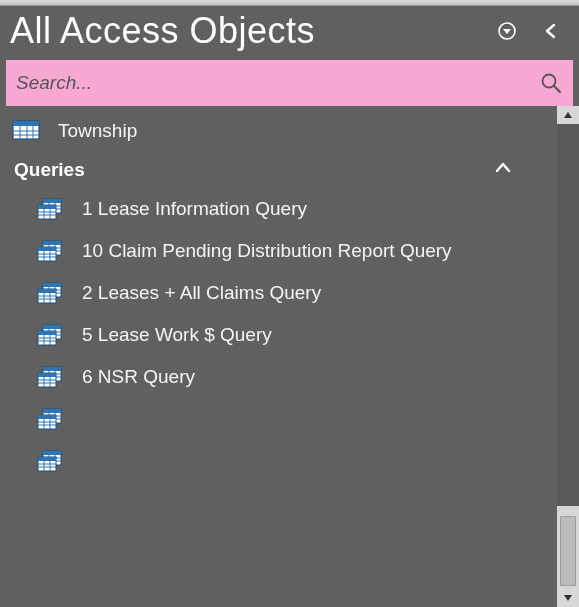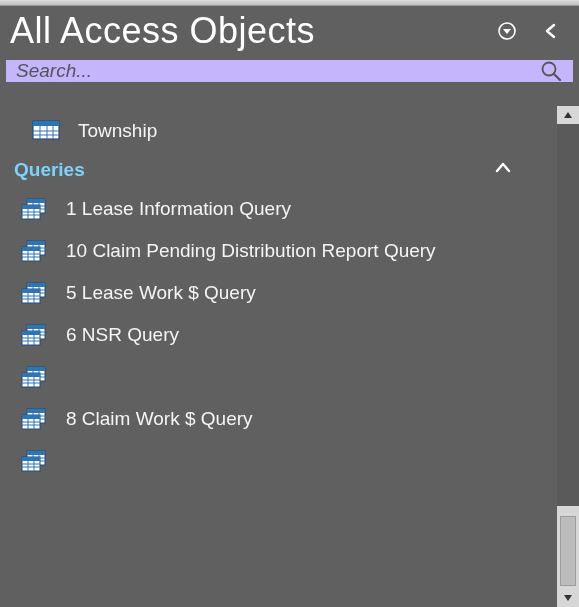--- a/index.html
+++ b/index.html
@@ -27,22 +27,22 @@
     flex: 1;
   }
   .hdr-icon {
     width: 28px; height: 28px;
     display: flex; align-items: center; justify-content: center;
     cursor: pointer;
   }
 
   .searchbar {
     margin: 2px 6px 6px 6px;
-    height: 22px;
-    background: #c4b5fd;
+    height: 46px;
+    background: #f9a8d4;
     display: flex;
     align-items: center;
     padding: 0 10px;
   }
   .searchbar input {
     flex: 1;
     border: none;
     background: transparent;
     font-size: 19px;
     font-style: italic;
@@ -63,47 +63,47 @@
   .list {
     flex: 1;
     padding: 4px 0 0 0;
     overflow: hidden;
   }
 
   .row {
     display: flex;
     align-items: center;
     height: 42px;
-    padding-left: 32px;
+    padding-left: 12px;
     gap: 18px;
     font-size: 19px;
     color: #f4f4f4;
     cursor: pointer;
   }
   .row .icon { width: 28px; height: 22px; flex-shrink: 0; }
   .row .label { white-space: nowrap; }
 
   .group-header {
     display: flex;
     align-items: center;
     height: 36px;
     padding: 0 44px 0 14px;
     font-size: 19px;
     font-weight: 600;
-    color: #7dd3fc;
+    color: #ffffff;
     position: relative;
     cursor: pointer;
   }
   .group-header .chev {
     position: absolute;
     right: 44px;
     top: 6px;
   }
 
-  .query-rows .row { padding-left: 20px; }
+  .query-rows .row { padding-left: 36px; }
 
   
   .scrollbar {
     width: 22px;
     background: #d7d7d7;
     position: relative;
   }
   .scroll-up, .scroll-down {
     width: 22px; height: 18px;
     background: #d7d7d7;
@@ -226,20 +226,39 @@
         <rect class="hdr" x="2" y="7" width="18" height="4"></rect>
         <line x1="2" y1="14" x2="20" y2="14" stroke="#2e75b6"></line>
         <line x1="2" y1="17" x2="20" y2="17" stroke="#2e75b6"></line>
         <line x1="8" y1="7" x2="8" y2="21" stroke="#2e75b6"></line>
         <line x1="14" y1="7" x2="14" y2="21" stroke="#2e75b6"></line>
       </svg>
     </span>
     <span class="label">10 Claim Pending Distribution Report Query</span>
   </div>
 
+  <div class="row">
+    <span class="icon">
+      <svg class="query-icon-svg" width="28" height="22" viewBox="0 0 28 22">
+        <rect class="sheet" x="7" y="1" width="18" height="14"></rect>
+        <rect class="hdr" x="7" y="1" width="18" height="4"></rect>
+        <line x1="7" y1="8" x2="25" y2="8" stroke="#2e75b6"></line>
+        <line x1="7" y1="11" x2="25" y2="11" stroke="#2e75b6"></line>
+        <line x1="13" y1="1" x2="13" y2="15" stroke="#2e75b6"></line>
+        <line x1="19" y1="1" x2="19" y2="15" stroke="#2e75b6"></line>
+        <rect class="sheet" x="2" y="7" width="18" height="14"></rect>
+        <rect class="hdr" x="2" y="7" width="18" height="4"></rect>
+        <line x1="2" y1="14" x2="20" y2="14" stroke="#2e75b6"></line>
+        <line x1="2" y1="17" x2="20" y2="17" stroke="#2e75b6"></line>
+        <line x1="8" y1="7" x2="8" y2="21" stroke="#2e75b6"></line>
+        <line x1="14" y1="7" x2="14" y2="21" stroke="#2e75b6"></line>
+      </svg>
+    </span>
+    <span class="label">2 Leases + All Claims Query</span>
+  </div>
 
 
 
   <div class="row">
     <span class="icon">
       <svg class="query-icon-svg" width="28" height="22" viewBox="0 0 28 22">
         <rect class="sheet" x="7" y="1" width="18" height="14"></rect>
         <rect class="hdr" x="7" y="1" width="18" height="4"></rect>
         <line x1="7" y1="8" x2="25" y2="8" stroke="#2e75b6"></line>
         <line x1="7" y1="11" x2="25" y2="11" stroke="#2e75b6"></line>
@@ -288,39 +307,20 @@
         <rect class="sheet" x="2" y="7" width="18" height="14"></rect>
         <rect class="hdr" x="2" y="7" width="18" height="4"></rect>
         <line x1="2" y1="14" x2="20" y2="14" stroke="#2e75b6"></line>
         <line x1="2" y1="17" x2="20" y2="17" stroke="#2e75b6"></line>
         <line x1="8" y1="7" x2="8" y2="21" stroke="#2e75b6"></line>
         <line x1="14" y1="7" x2="14" y2="21" stroke="#2e75b6"></line>
       </svg>
     </span>
   </div>
 
-  <div class="row">
-    <span class="icon">
-      <svg class="query-icon-svg" width="28" height="22" viewBox="0 0 28 22">
-        <rect class="sheet" x="7" y="1" width="18" height="14"></rect>
-        <rect class="hdr" x="7" y="1" width="18" height="4"></rect>
-        <line x1="7" y1="8" x2="25" y2="8" stroke="#2e75b6"></line>
-        <line x1="7" y1="11" x2="25" y2="11" stroke="#2e75b6"></line>
-        <line x1="13" y1="1" x2="13" y2="15" stroke="#2e75b6"></line>
-        <line x1="19" y1="1" x2="19" y2="15" stroke="#2e75b6"></line>
-        <rect class="sheet" x="2" y="7" width="18" height="14"></rect>
-        <rect class="hdr" x="2" y="7" width="18" height="4"></rect>
-        <line x1="2" y1="14" x2="20" y2="14" stroke="#2e75b6"></line>
-        <line x1="2" y1="17" x2="20" y2="17" stroke="#2e75b6"></line>
-        <line x1="8" y1="7" x2="8" y2="21" stroke="#2e75b6"></line>
-        <line x1="14" y1="7" x2="14" y2="21" stroke="#2e75b6"></line>
-      </svg>
-    </span>
-    <span class="label">8 Claim Work $ Query</span>
-  </div>
 
   <div class="row">
     <span class="icon">
       <svg class="query-icon-svg" width="28" height="22" viewBox="0 0 28 22">
         <rect class="sheet" x="7" y="1" width="18" height="14"></rect>
         <rect class="hdr" x="7" y="1" width="18" height="4"></rect>
         <line x1="7" y1="8" x2="25" y2="8" stroke="#2e75b6"></line>
         <line x1="7" y1="11" x2="25" y2="11" stroke="#2e75b6"></line>
         <line x1="13" y1="1" x2="13" y2="15" stroke="#2e75b6"></line>
         <line x1="19" y1="1" x2="19" y2="15" stroke="#2e75b6"></line>

